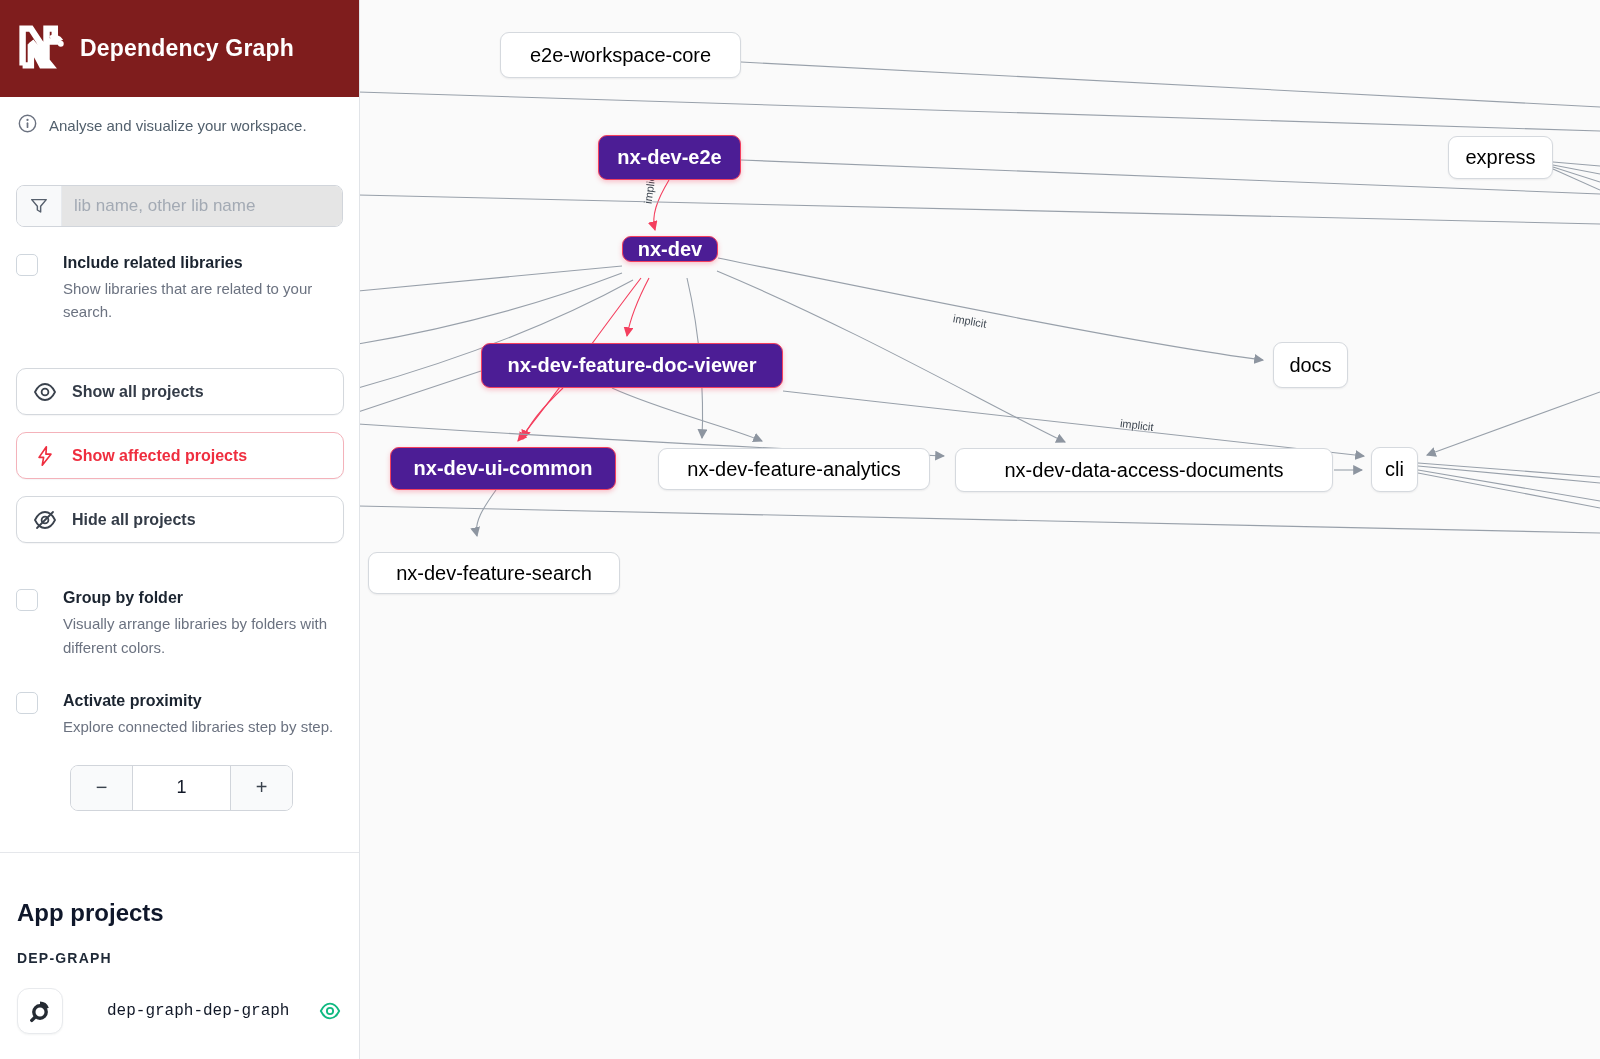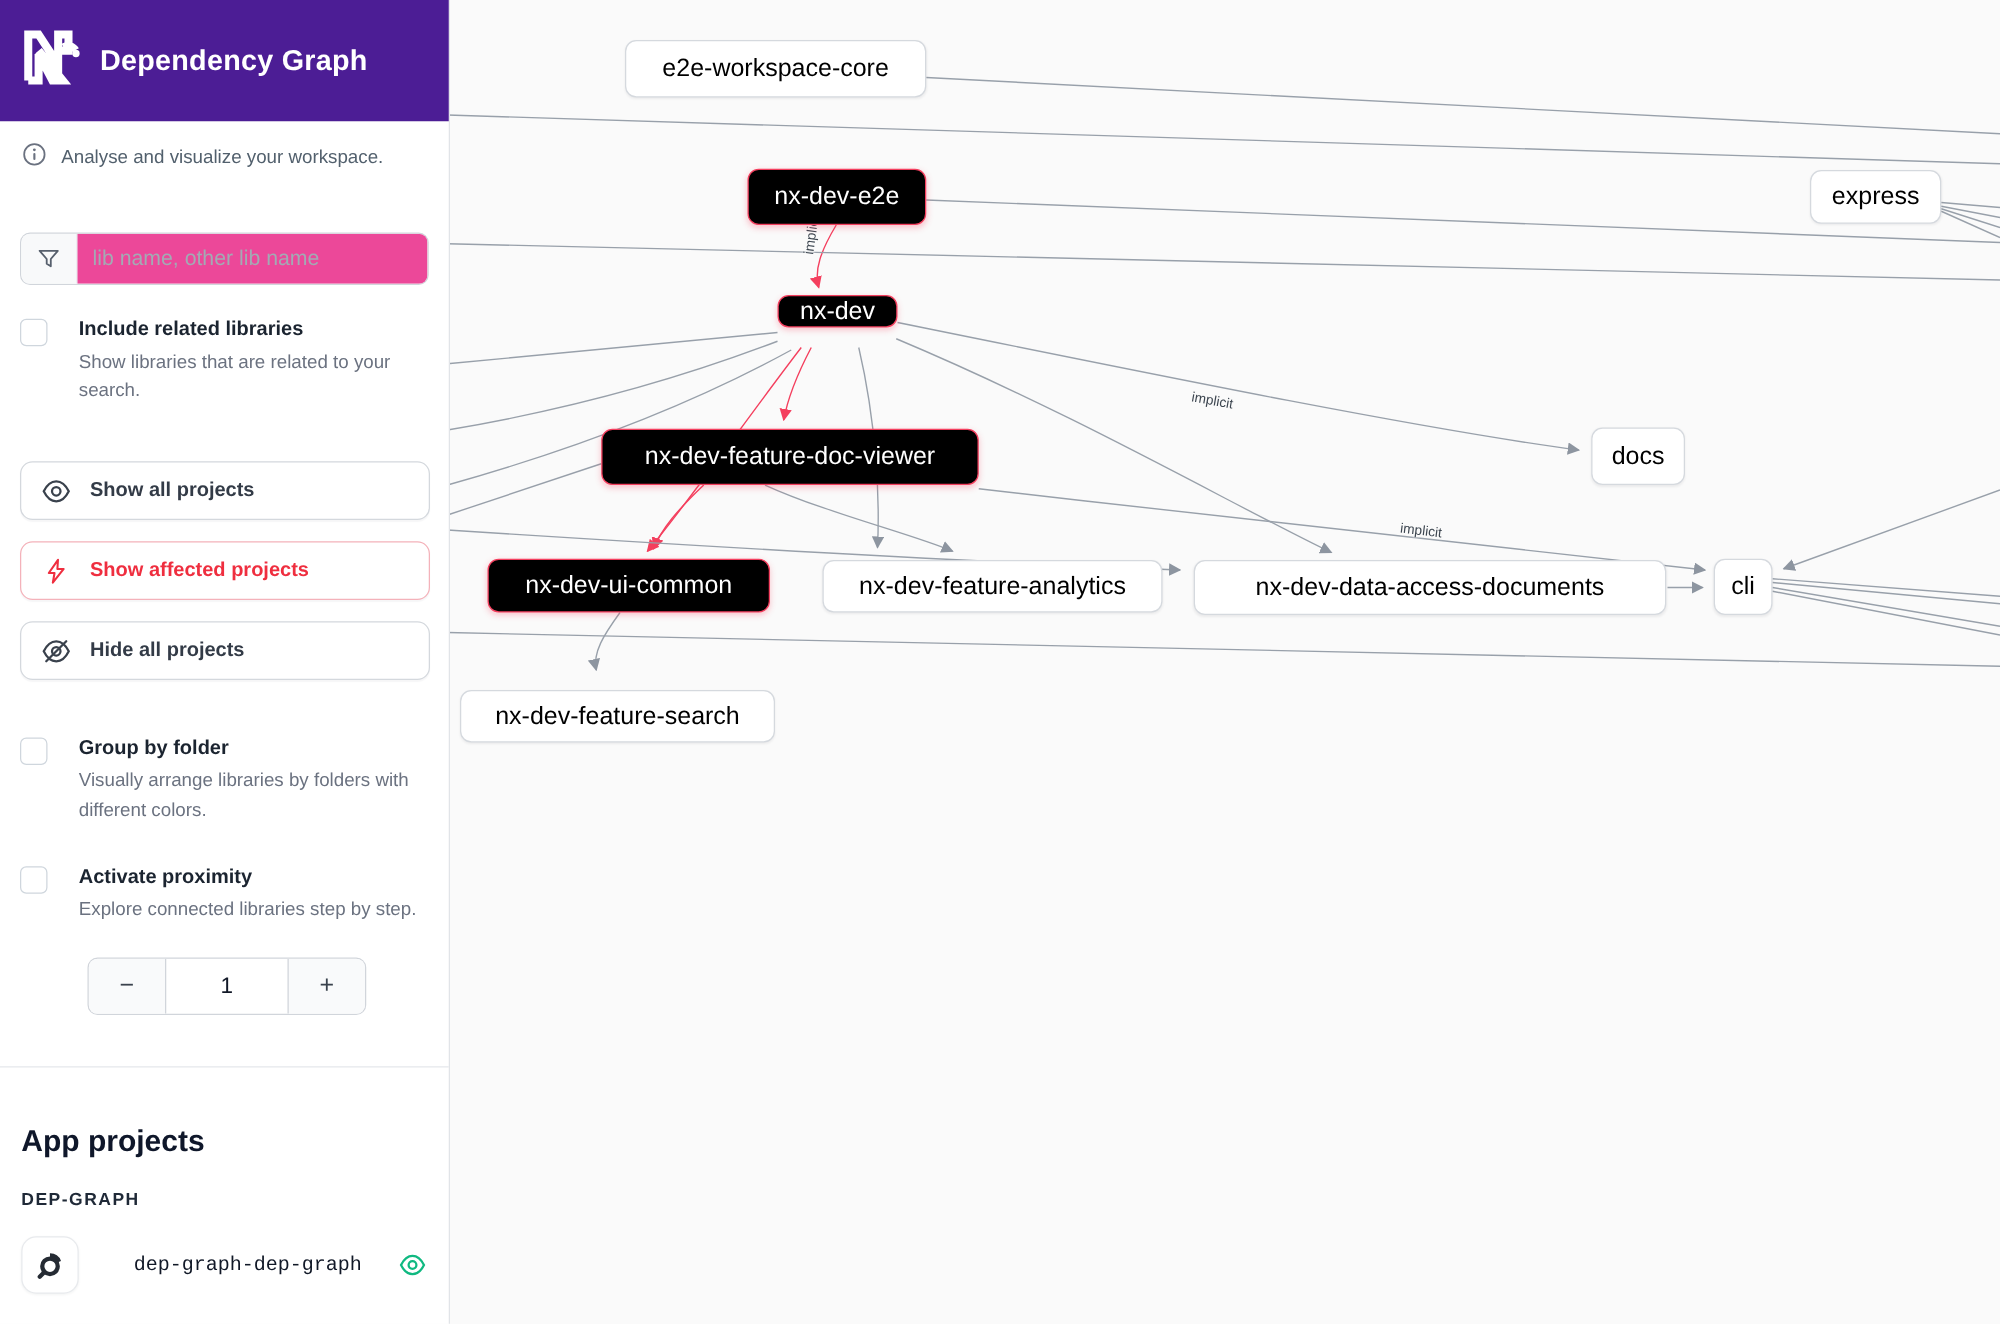--- a/index.html
+++ b/index.html
@@ -8,37 +8,37 @@
 
   
   #canvas{position:absolute;inset:0;width:1600px;height:1059px;}
   #edge-svg{position:absolute;left:0;top:0;z-index:0;}
   .edge{fill:none;stroke:#98a0aa;stroke-width:1.1px;}
   .edge.pink{stroke:#f43f5e;}
   .gnode{position:absolute;z-index:2;display:flex;align-items:center;justify-content:center;
     box-sizing:border-box;border-radius:9px;font-size:20px;white-space:nowrap;cursor:pointer;
     background:#fff;border:1px solid #d5d9de;color:#000000;
     box-shadow:0 1px 2px rgba(27,35,46,.07);}
-  .gnode.affected{background:#000000;border:1px solid #f43f5e;color:#fff;font-weight:400;
+  .gnode.affected{background:#4c1d95;border:1px solid #f43f5e;color:#fff;font-weight:700;
     box-shadow:0 2px 5px rgba(244,63,94,.30);}
   .elabel{position:absolute;z-index:1;font-size:11px;font-weight:500;color:#3d4650;
     text-shadow:0 0 2px #fafafa,0 0 3px #fafafa,0 0 4px #fafafa;}
 
   
   #sidebar{position:absolute;left:0;top:0;width:360px;height:1059px;background:#fff;
     border-right:1px solid #e1e4e8;z-index:10;box-sizing:border-box;}
-  #sb-header{height:97px;background:#4c1d95;display:flex;align-items:center;padding:0 18px;gap:16px;}
+  #sb-header{height:97px;background:#7f1d1d;display:flex;align-items:center;padding:0 18px;gap:16px;}
   #sb-header h1{color:#fff;font-size:23px;font-weight:700;margin:0;letter-spacing:.2px;}
   .tagline{display:flex;align-items:center;gap:12px;margin:17px 0 0 18px;color:#52606d;font-size:15px;}
   .filterbox{display:flex;margin:49px 16px 0 16px;height:42px;border:1px solid #d1d5db;
     border-radius:8px;overflow:hidden;background:#fff;box-sizing:border-box;}
   .filterbox .funnel{width:44px;display:flex;align-items:center;justify-content:center;
     background:#f8f9fa;border-right:1px solid #e7eaee;}
   .filterbox input{flex:1;border:0;outline:none;padding:0 12px;font-size:17px;color:#111827;
-    font-family:"Liberation Sans",sans-serif;background:#ec4899;}
+    font-family:"Liberation Sans",sans-serif;background:#e5e5e5;}
   .filterbox input::placeholder{color:#a3aab4;}
 
   .cbrow{display:flex;margin:26px 16px 0 16px;gap:25px;align-items:flex-start;}
   .cbox{width:20px;height:20px;flex:none;border:1.5px solid #cfd6dd;border-radius:5px;
     background:#fff;margin-top:1px;cursor:pointer;}
   .cbrow .cbtitle{font-size:16px;font-weight:700;color:#1b2430;line-height:1.3;}
   .cbrow .cbdesc{font-size:15px;color:#6b7280;line-height:1.58;margin-top:3px;max-width:286px;}
 
   .bigbtn{display:flex;align-items:center;gap:15px;margin:17px 16px 0 16px;height:47px;
     border:1px solid #d4d8dd;border-radius:10px;background:#fff;padding:0 16px;cursor:pointer;

